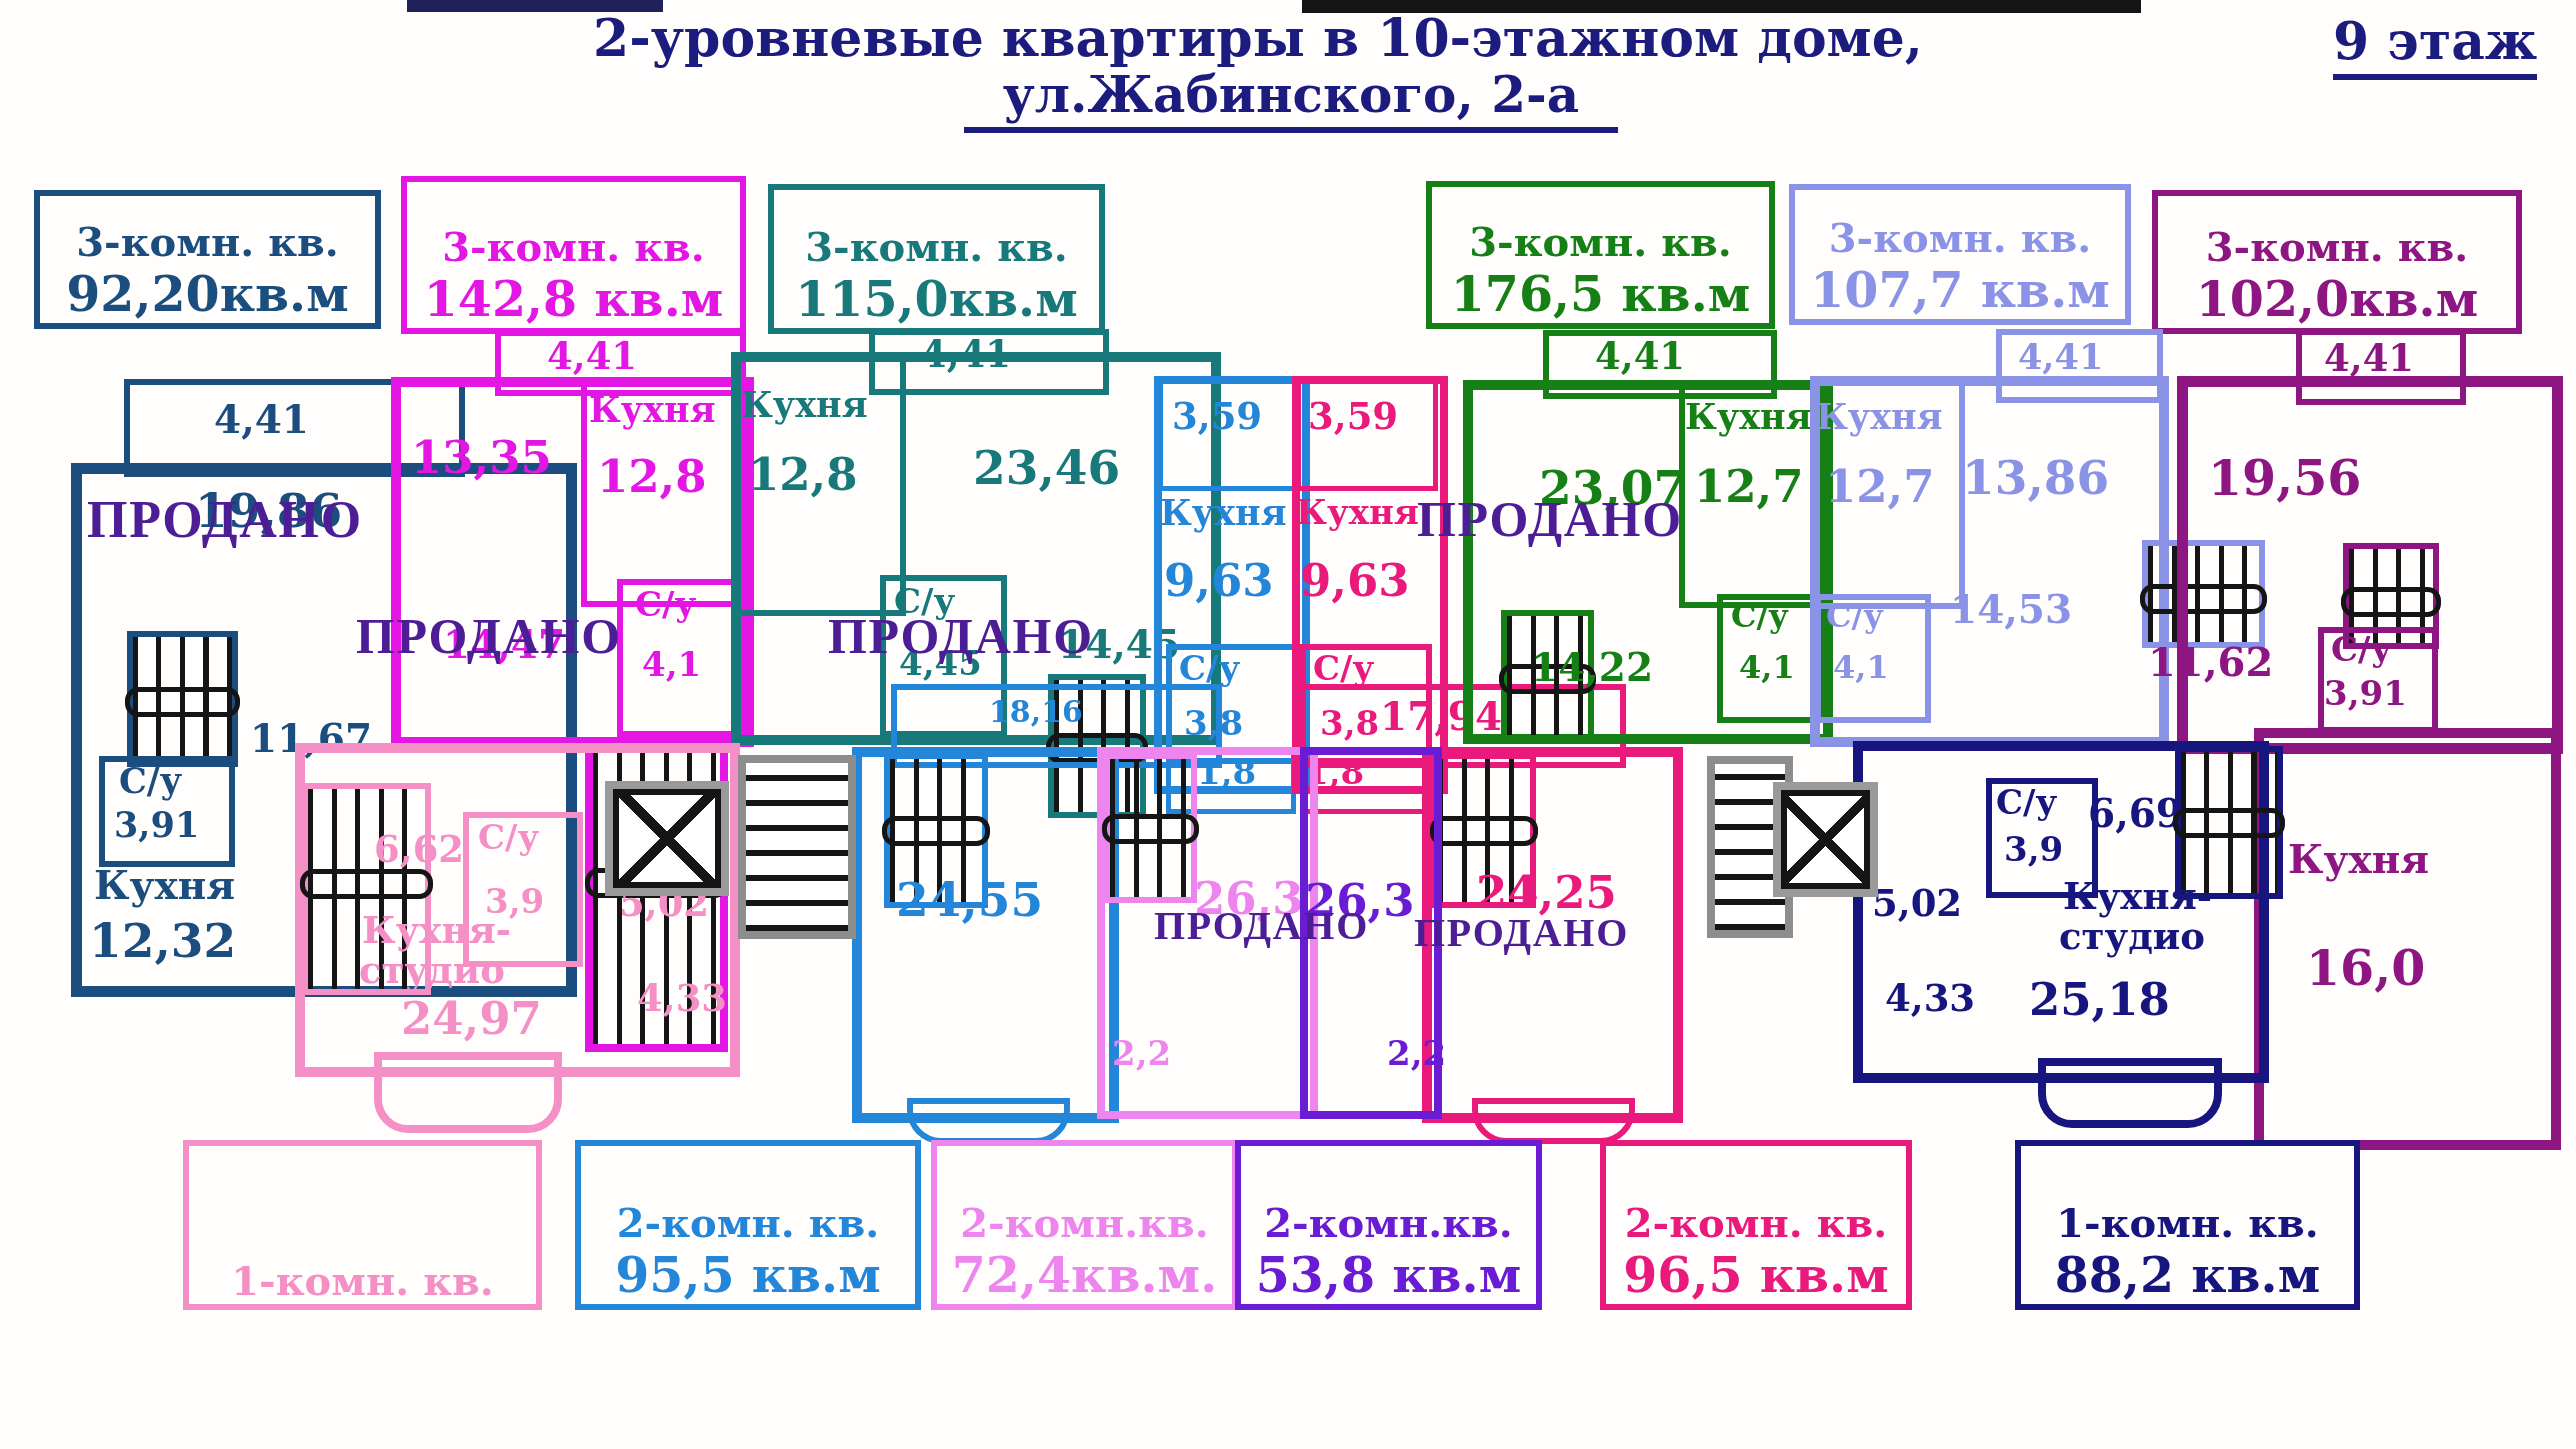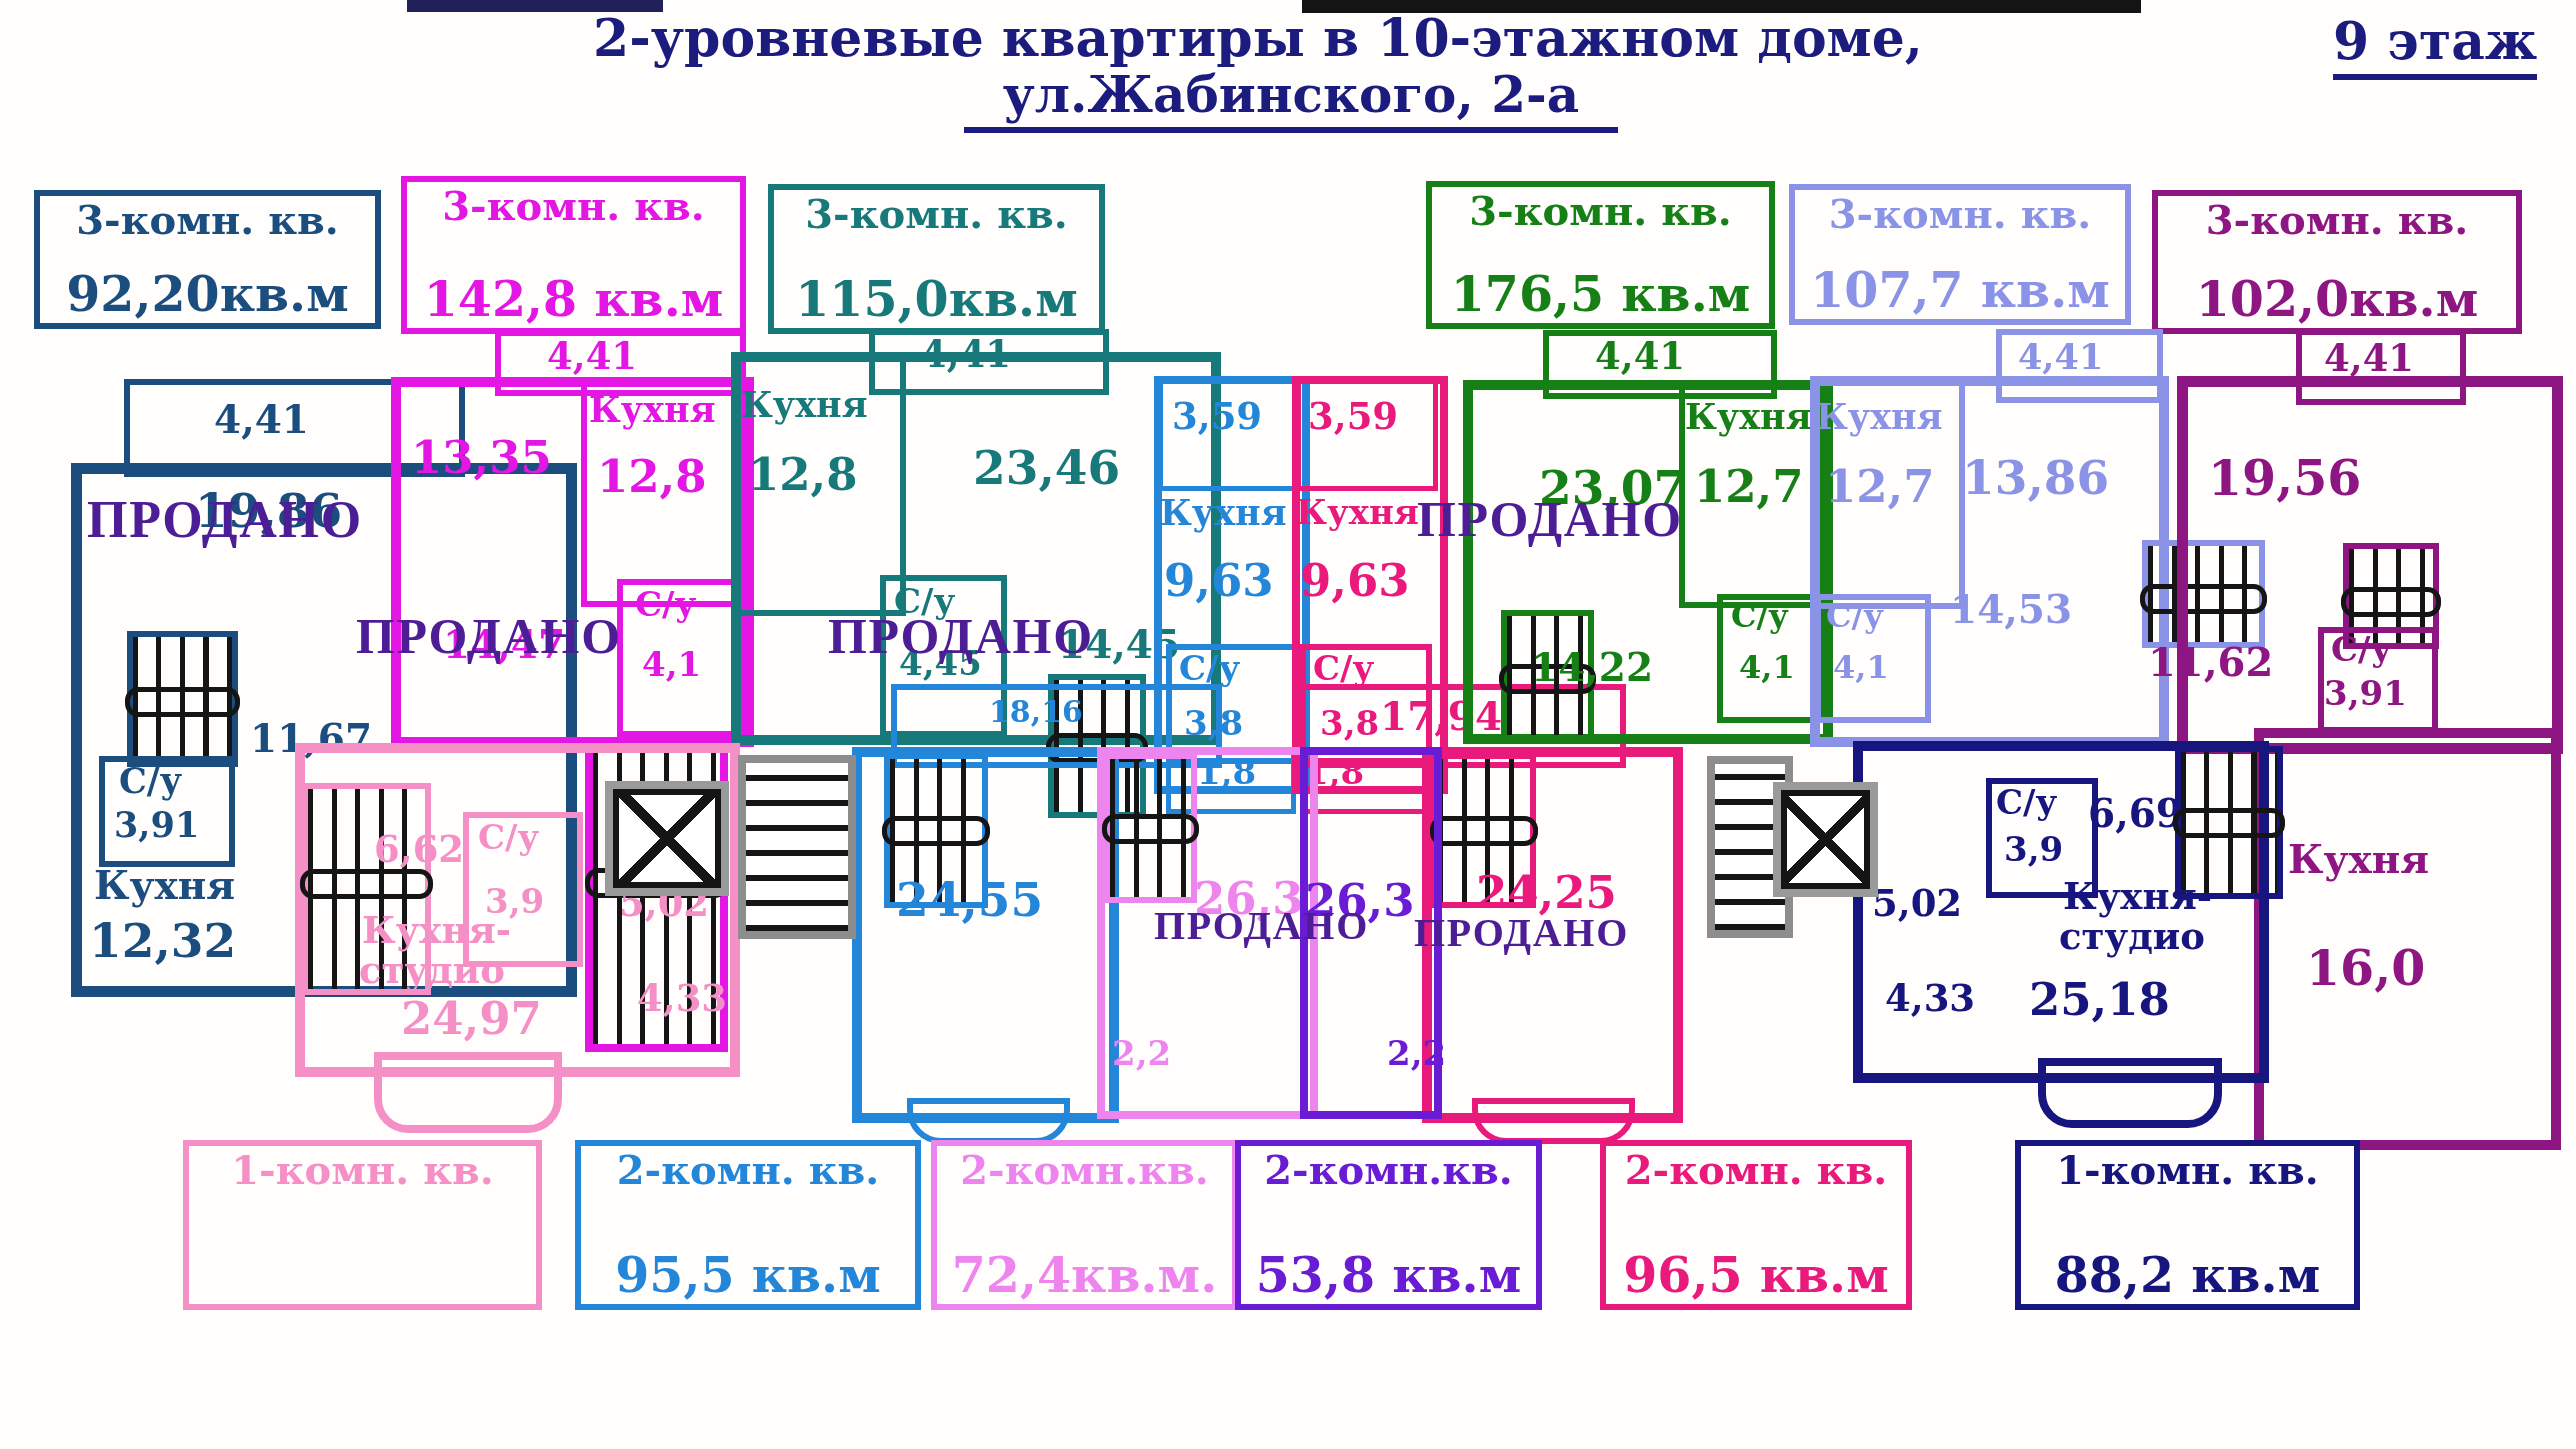--- a/index.html
+++ b/index.html
@@ -6,21 +6,21 @@
   #canvas{position:relative;width:2576px;height:1449px;background:#fffefd;font-family:"DejaVu Serif",serif;font-weight:bold;}
   .lb{position:absolute;white-space:nowrap;font-weight:bold;line-height:1.05;}
   .bx{position:absolute;border-style:solid;background:transparent;}
   .st{position:absolute;border-style:solid;background:repeating-linear-gradient(90deg,#151515 0 5px,transparent 5px 23.5px);}
   .st i{position:absolute;left:-8.4px;right:-8.4px;top:40%;height:20px;border:5px solid #151515;border-radius:13.4px;}
   .stg{position:absolute;border:8.4px solid #8d8d8d;background:repeating-linear-gradient(0deg,#151515 0 5.9px,#ffffff 5.9px 25px);}
   .elv{position:absolute;border:6.7px solid #151515;outline:8.4px solid #9a9a9a;background:
        linear-gradient(45deg,transparent 46%,#151515 46% 54%,transparent 54%),
        linear-gradient(-45deg,transparent 46%,#151515 46% 54%,transparent 54%);background-color:#fff;}
   .stamp{position:absolute;color:#4c1d95;font-weight:bold;letter-spacing:1.7px;z-index:6;font-family:Liberation Serif, serif;}
-  .albl{position:absolute;border-style:solid;border-width:6.7px;text-align:center;display:flex;flex-direction:column;justify-content:space-between;background:#fffefd;}
+  .albl{position:absolute;border-style:solid;border-width:6.7px;text-align:center;display:flex;flex-direction:column;justify-content:flex-end;background:#fffefd;}
   .albl .t{font-size:40px;font-weight:bold;}
   .albl .a{font-size:49px;font-weight:bold;}
   .c1{color:#1b4d7e}.b1{border-color:#1b4d7e}
   .c2{color:#e316e3}.b2{border-color:#e316e3}
   .c3{color:#18797a}.b3{border-color:#18797a}
   .c4{color:#2486d8}.b4{border-color:#2486d8}
   .c5{color:#ea1a7d}.b5{border-color:#ea1a7d}
   .c6{color:#168016}.b6{border-color:#168016}
   .c7{color:#8a93e6}.b7{border-color:#8a93e6}
   .c8{color:#8e1682}.b8{border-color:#8e1682}

